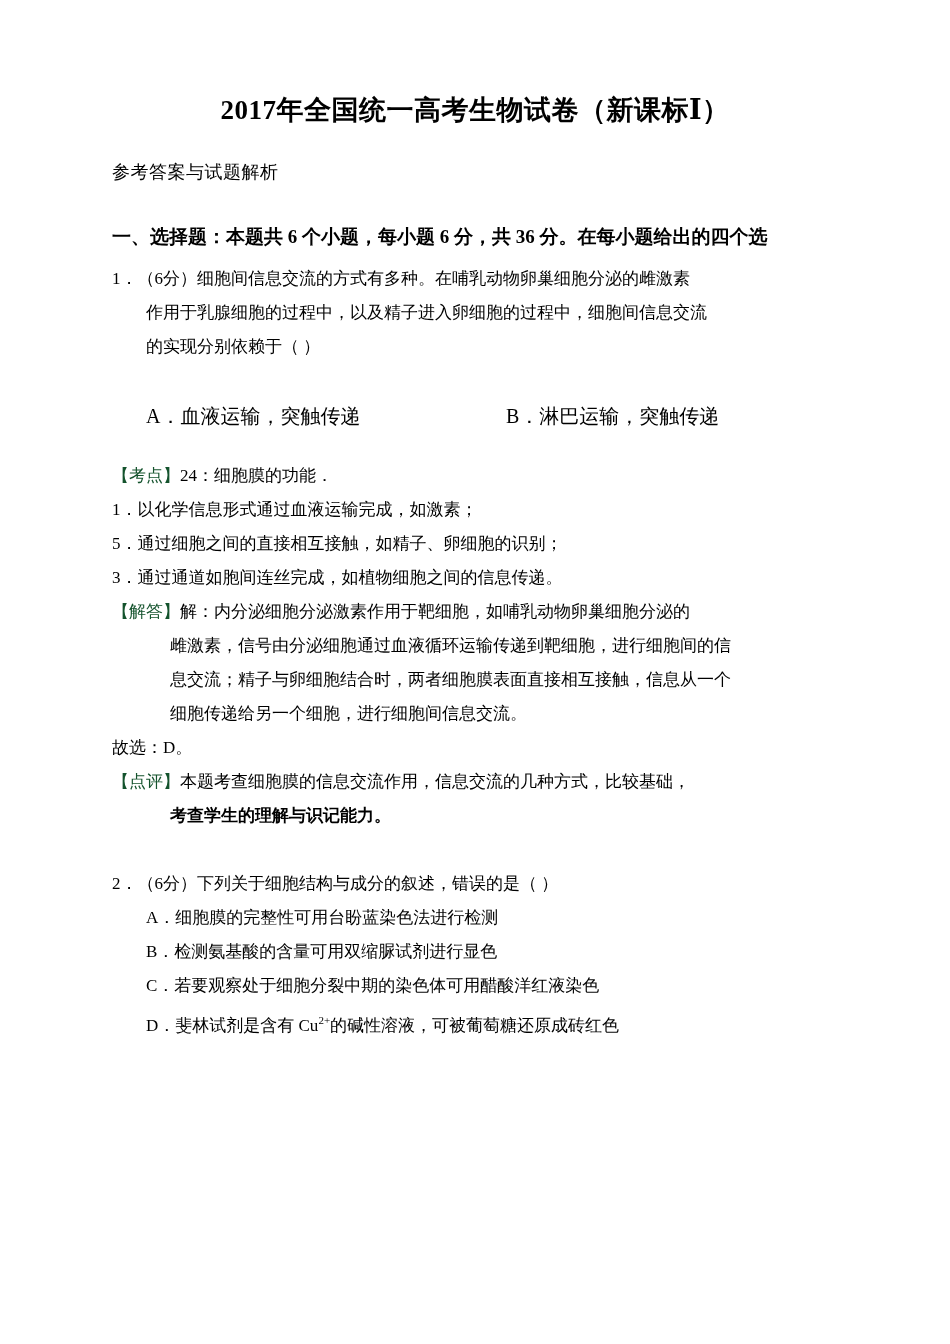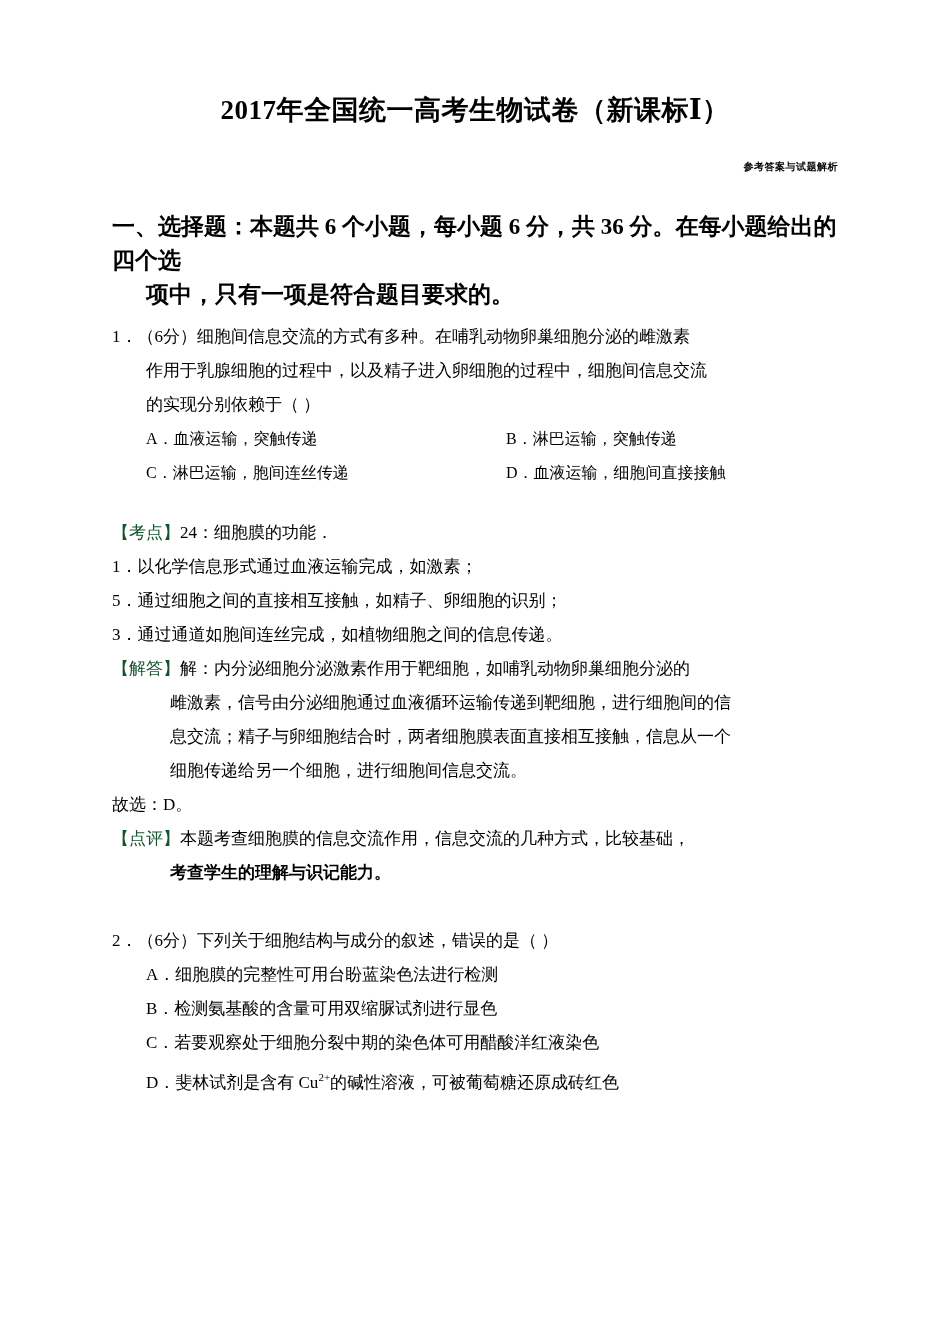--- a/index.html
+++ b/index.html
@@ -24,28 +24,28 @@
   }
   .doc-title {
     text-align: center;
     font-size: 27px;
     font-weight: bold;
     margin-top: 92px;
     letter-spacing: 0.5px;
     font-family: "Liberation Serif", "DejaVu Serif", serif;
   }
   .doc-subtitle {
-    text-align: right;
-    font-size: 10px;
-    font-weight: bold;
+    text-align: left;
+    font-size: 18px;
+    font-weight: normal;
     margin-top: 32px;
     letter-spacing: 0.5px;
   }
   .section-heading {
-    font-size: 23px;
+    font-size: 19px;
     font-weight: bold;
     line-height: 34px;
     margin-top: 36px;
     text-indent: 0;
     padding-left: 0;
   }
   .section-heading .cont {
     display: block;
     padding-left: 34px;
   }
@@ -56,23 +56,24 @@
     font-size: 17px;
     line-height: 34px;
     padding-left: 34px;
     text-indent: -34px;
   }
   .q-stem .num {
     letter-spacing: 0px;
   }
   .opt-row {
     display: flex;
-    font-size: 16px;
+    font-size: 20px;
     line-height: 34px;
     padding-left: 34px;
+    margin-top: 35px;
   }
   .opt-col {
     width: 50%;
     box-sizing: border-box;
   }
   .opt-col.second {
     padding-left: 14px;
   }
   .opt-full {
     font-size: 17px;
@@ -96,37 +97,32 @@
 <body>
 
 <div class="page">
 
   <div class="doc-title">2017年全国统一高考生物试卷（新课标Ⅰ）</div>
 
   <div class="doc-subtitle">参考答案与试题解析</div>
 
   <div class="section-heading">
     <span>一、选择题：本题共 6 个小题，每小题 6 分，共 36 分。在每小题给出的四个选</span>
-    <span class="cont">项中，只有一项是符合题目要求的。</span>
   </div>
 
   <div class="q-block">
     <div class="q-stem">
       <span class="num">1．</span><span>（6分）细胞间信息交流的方式有多种。在哺乳动物卵巢细胞分泌的雌激素</span>
     </div>
     <div class="opt-full">作用于乳腺细胞的过程中，以及精子进入卵细胞的过程中，细胞间信息交流</div>
     <div class="opt-full">的实现分别依赖于（      ）</div>
 
     <div class="opt-row">
       <div class="opt-col">A．血液运输，突触传递</div>
       <div class="opt-col second">B．淋巴运输，突触传递</div>
-    </div>
-    <div class="opt-row">
-      <div class="opt-col">C．淋巴运输，胞间连丝传递</div>
-      <div class="opt-col second">D．血液运输，细胞间直接接触</div>
     </div>
 
     <div class="spacer-md"></div>
 
     <div class="ana-line">
       <span class="tag">【考点】</span><span>24：细胞膜的功能．</span>
     </div>
 
 
     <div class="ana-line">1．以化学信息形式通过血液运输完成，如激素；</div>

